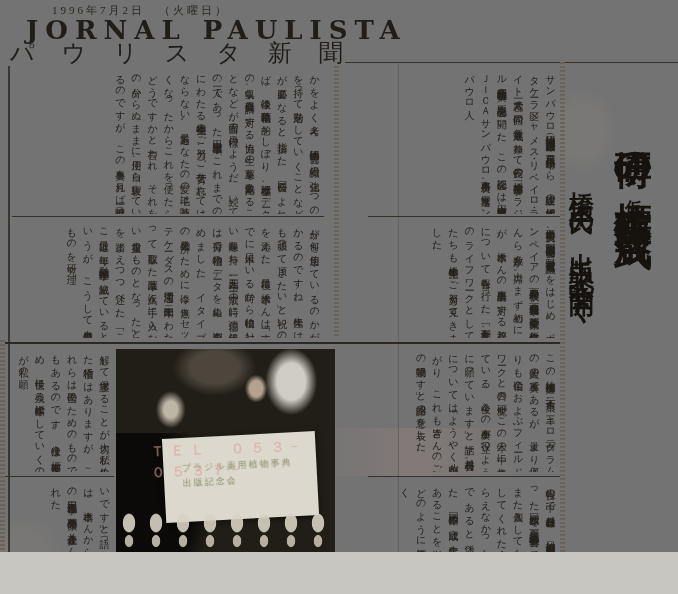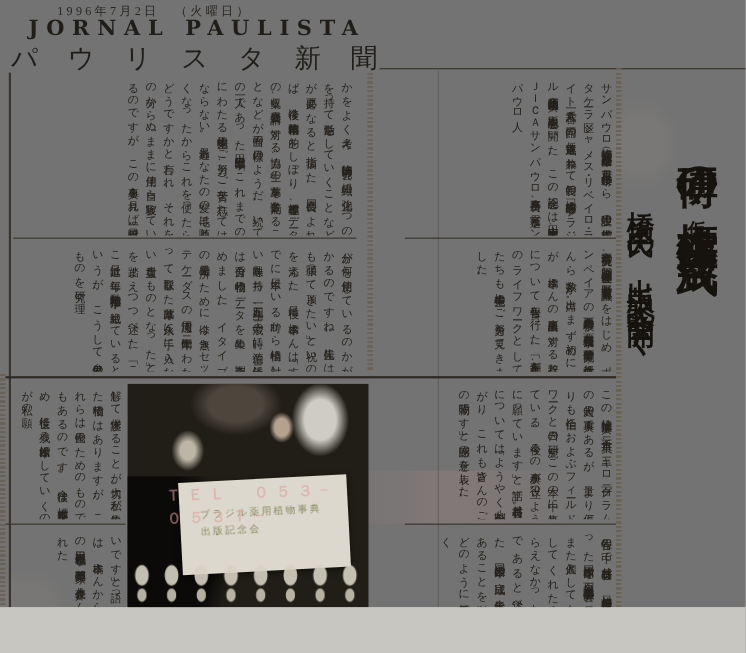--- a/index.html
+++ b/index.html
@@ -9,21 +9,21 @@
     font-family:"Liberation Serif","DejaVu Serif",serif;
     color:#211e1a;
   }
   
   .date-line{
     position:absolute; left:52px; top:3px;
     font-size:11px; letter-spacing:3px; color:#2a2722; white-space:nowrap;
   }
   .journal-name{
     position:absolute; left:26px; top:15px;
-    font-size:19px; font-weight:bold; letter-spacing:7px; white-space:nowrap;
+    font-size:26px; font-weight:bold; letter-spacing:7px; white-space:nowrap;
     font-family:"DejaVu Serif","Liberation Serif",serif;
   }
   .paper-name{
     position:absolute; left:10px; top:37px;
     font-size:24px; letter-spacing:27px; white-space:nowrap; font-weight:500;text-align:right;
   }
   .hrline{position:absolute; height:1px; background:#35312a;}
   .hrbold{position:absolute; height:2px; background:#2c2823;}
   .vline{position:absolute; width:2px; background:#3a352e;}
   .vcrease{position:absolute; width:1px; background:#55504a; opacity:.55;}

